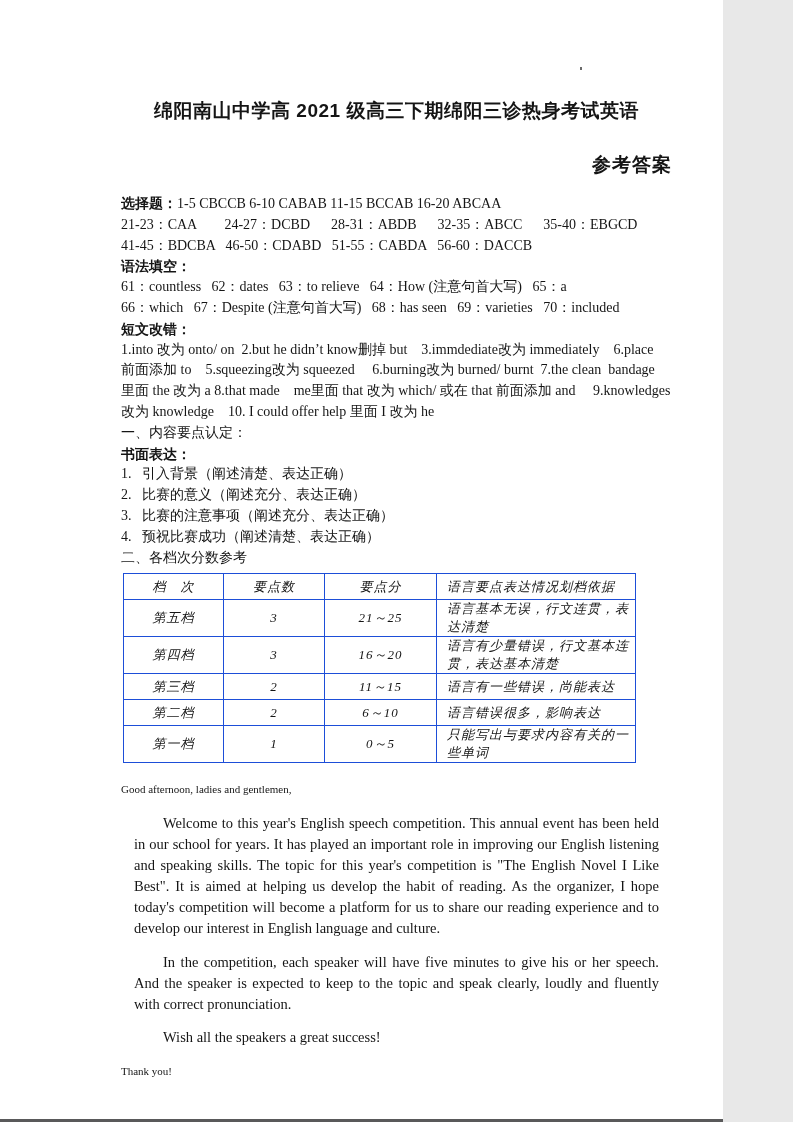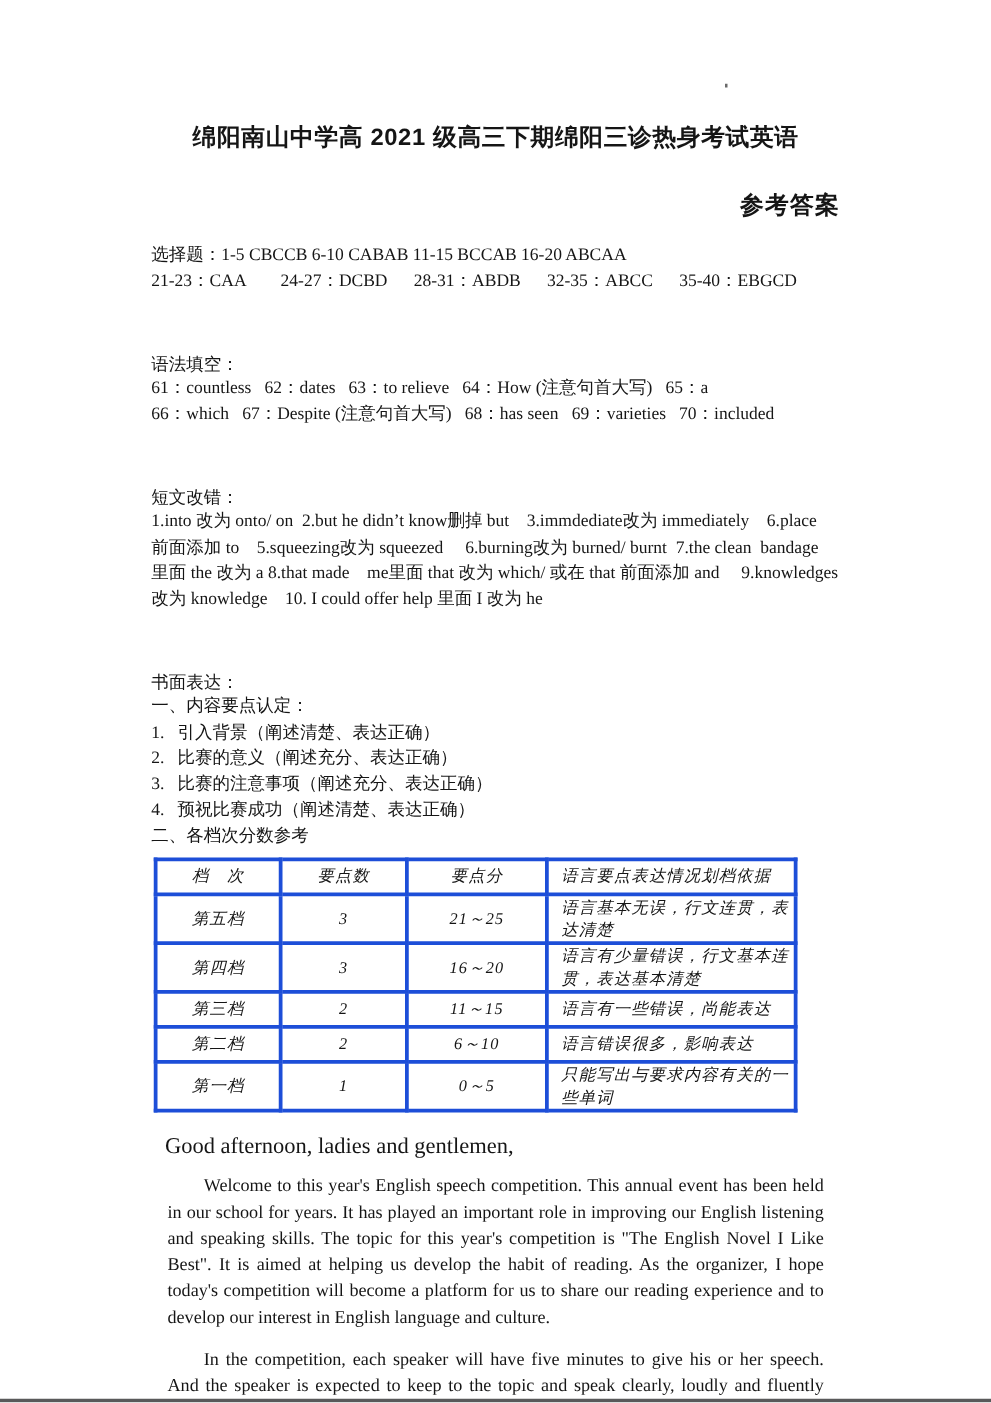--- a/index.html
+++ b/index.html
@@ -1,18 +1,18 @@
 <!DOCTYPE html>
 <html><head>
 <meta charset="utf-8">
 <style>
   html, body { margin: 0; padding: 0; background: #e8e8e8; }
   .page {
     position: relative;
-    width: 793px;
+    width: 723px;
     height: 1122px;
     background: #ffffff;
     overflow: hidden;
     font-family: "Liberation Serif", "DejaVu Serif", serif;
     color: #151515;
   }
   .content {
     position: absolute;
     left: 121px;
     top: 96px;
@@ -37,52 +37,51 @@
     letter-spacing: 1px;
   }
   .line {
     font-size: 14px;
     line-height: 20.8px;
     white-space: pre-wrap;
     text-align: justify;
   }
   .bold-label {
     font-family: "Liberation Sans", "DejaVu Sans", sans-serif;
-    font-weight: normal;
-    margin-top: 44px;
+    font-weight: bold;
   }
   .score-table {
     border-collapse: collapse;
     width: 512px;
     margin: 5px 0 16px 2px;
     table-layout: fixed;
   }
   .score-table th, .score-table td {
-    border: 3px solid #1d4ed8;
+    border: 1px solid #1d4ed8;
     height: 25px;
     font-family: "Liberation Serif", "DejaVu Serif", serif;
     font-style: italic;
     font-weight: normal;
     font-size: 13px;
     padding: 0 4px;
     text-align: center;
     letter-spacing: 1px;
   }
   .score-table th.c-desc, .score-table td.c-desc {
     text-align: left;
     padding-left: 10px;
   }
   .essay-para {
     font-size: 14.5px;
     line-height: 20.9px;
     text-align: justify;
     text-indent: 29px;
     margin: 13px;
   }
-  .essay-line { font-size: 18px; line-height: 20.9px; margin: 11px; }
+  .essay-line { font-size: 11px; line-height: 20.9px; margin: 0; }
   .signoff { text-align: left; }
   .edge-bar {
     position: absolute;
     left: 0; bottom: 0;
     width: 100%; height: 3px;
     background: #59595a;
   }
   .scan-dot {
     position: absolute;
     left: 580px; top: 67px;
@@ -96,33 +95,34 @@
 <div class="page">
   <div class="scan-dot"></div>
 
   <div class="content">
 
     <h1 class="doc-title">绵阳南山中学高 2021 级高三下期绵阳三诊热身考试英语</h1>
     <h2 class="doc-subtitle">参考答案</h2>
 
     <div class="line"><span class="bold-label">选择题：</span><span>1-5 CBCCB 6-10 CABAB 11-15 BCCAB 16-20 ABCAA</span></div>
     <div class="line">21-23：CAA        24-27：DCBD      28-31：ABDB      32-35：ABCC      35-40：EBGCD</div>
+    <div class="line">41-45：BDCBA   46-50：CDABD   51-55：CABDA   56-60：DACCB</div>
 
     <div class="line bold-label">语法填空：</div>
     <div class="line">61：countless   62：dates   63：to relieve   64：How (注意句首大写)   65：a</div>
     <div class="line">66：which   67：Despite (注意句首大写)   68：has seen   69：varieties   70：included</div>
 
     <div class="line bold-label">短文改错：</div>
     <div class="line">1.into 改为 onto/ on  2.but he didn’t know删掉 but    3.immdediate改为 immediately    6.place</div>
     <div class="line">前面添加 to    5.squeezing改为 squeezed     6.burning改为 burned/ burnt  7.the clean  bandage</div>
     <div class="line">里面 the 改为 a 8.that made    me里面 that 改为 which/ 或在 that 前面添加 and     9.knowledges</div>
     <div class="line">改为 knowledge    10. I could offer help 里面 I 改为 he</div>
 
+    <div class="line">一、内容要点认定：</div>
     <div class="line bold-label">书面表达：</div>
-    <div class="line">一、内容要点认定：</div>
     <div class="line">1.   引入背景（阐述清楚、表达正确）</div>
     <div class="line">2.   比赛的意义（阐述充分、表达正确）</div>
     <div class="line">3.   比赛的注意事项（阐述充分、表达正确）</div>
     <div class="line">4.   预祝比赛成功（阐述清楚、表达正确）</div>
     <div class="line">二、各档次分数参考</div>
 
     <table class="score-table">
       <colgroup>
         <col style="width:100px">
           <col style="width:101px">

